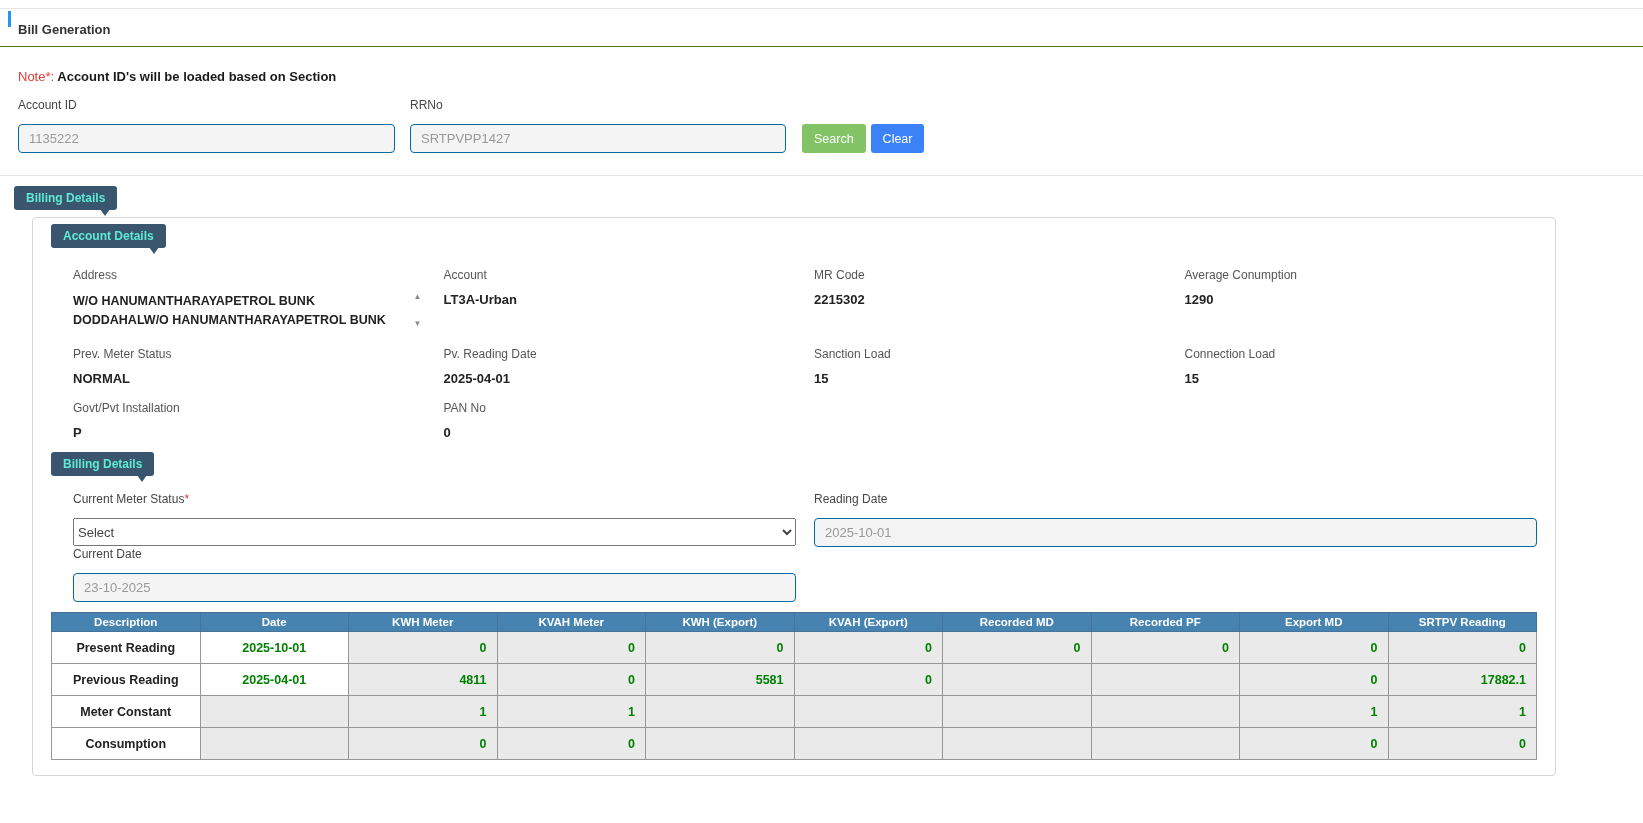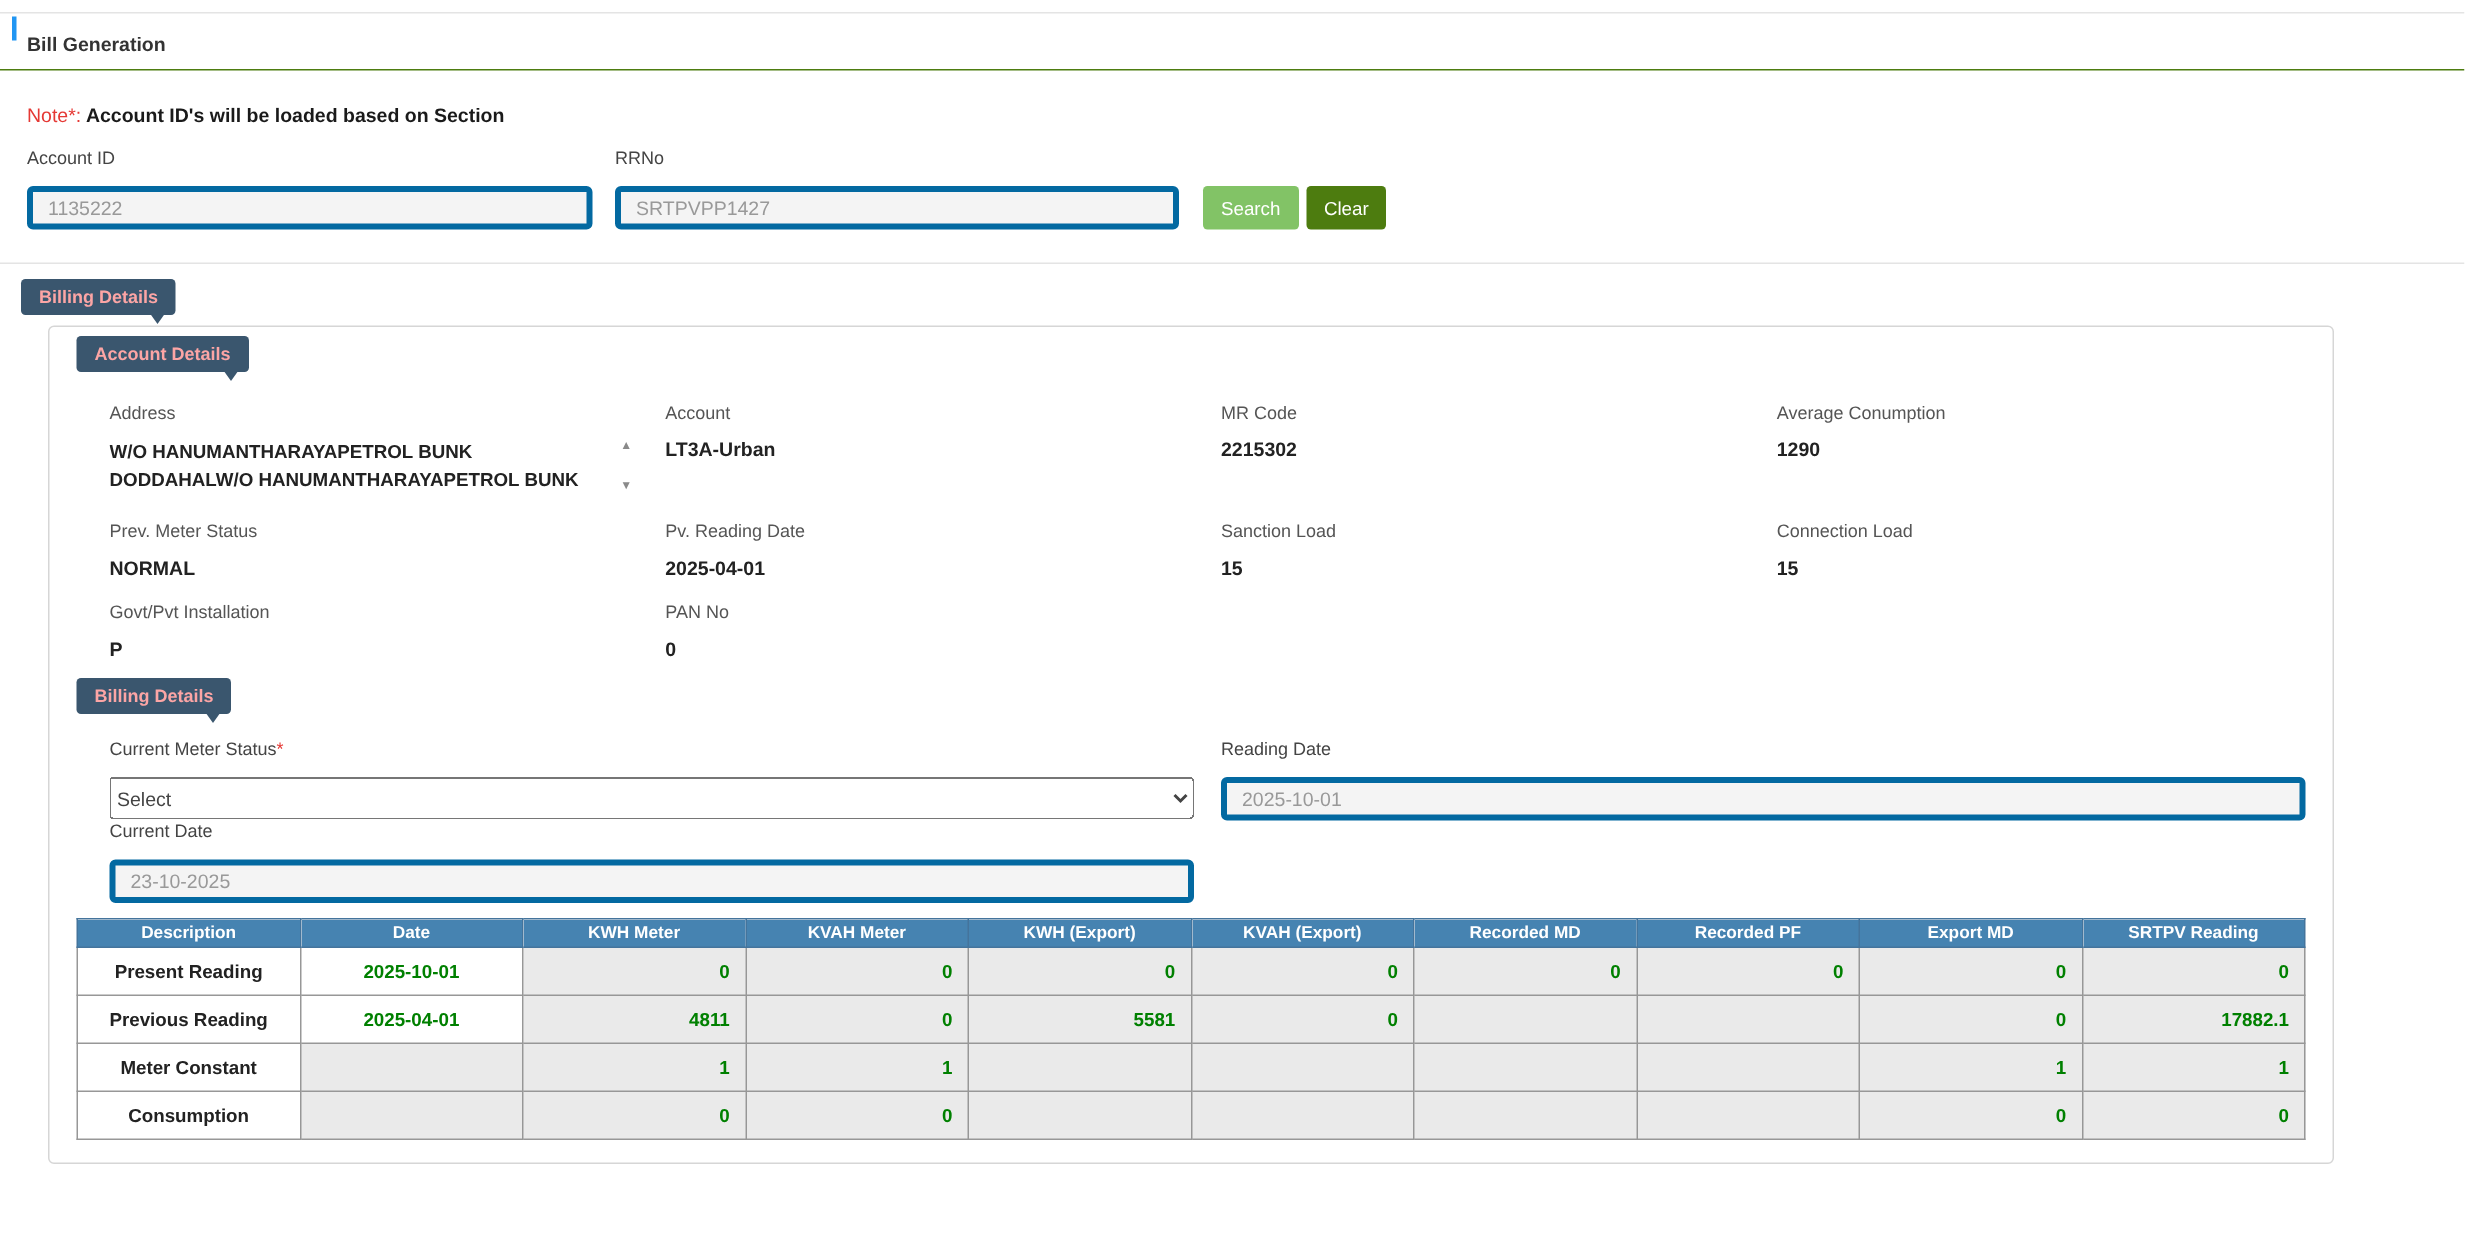--- a/index.html
+++ b/index.html
@@ -18,37 +18,37 @@
 
   .content { padding: 0 18px; }
 
   .note { margin-top: 22px; font-size: 13px; }
   .note-prefix { color: #e53935; }
   .note-text { font-weight: bold; color: #1a1a1a; }
 
   .search-row { display: flex; align-items: flex-end; margin-top: 14px; }
   .field-label { display: block; font-size: 12px; color: #444; margin-bottom: 12px; }
   .text-input {
-    height: 29px; background: #f4f4f4; border: 4px solid #0369a1; border-radius: 4px;
+    height: 29px; background: #f4f4f4; border: 1px solid #0369a1; border-radius: 4px;
     padding: 0 10px; color: #999; font-size: 13px; width: 100%; font-family: inherit;
   }
   .f-account { width: 377px; }
   .f-rrno { width: 376px; margin-left: 15px; }
   .search-btns { margin-left: 16px; display: flex; gap: 5px; }
   .btn {
     color: #fff; border: none; border-radius: 3px; font-size: 12.5px; font-family: inherit;
     cursor: pointer; height: 29px; padding: 0 12px;
   }
   .btn-search { background: #82c366; }
-  .btn-clear { background: #4d7c0f; }
+  .btn-clear { background: #3b82f6; }
 
   .section-rule { border: none; border-top: 1px solid #e4e4e4; margin: 22px -18px 0 -18px; }
 
   .tab {
-    position: relative; display: inline-block; background: #3a566e; color: #fca5a5;
+    position: relative; display: inline-block; background: #3a566e; color: #5eead4;
     font-size: 12px; font-weight: bold; padding: 5px 12px; border-radius: 3px;
   }
   .tab::after {
     content: ""; position: absolute; bottom: -6px; right: 7px; width: 0; height: 0;
     border-left: 5px solid transparent; border-right: 5px solid transparent; border-top: 7px solid #3a566e;
   }
   .outer-tab { margin-top: 10px; margin-left: -4px; }
 
   .panel {
     border: 1px solid #d6d6d6; border-radius: 4px;

